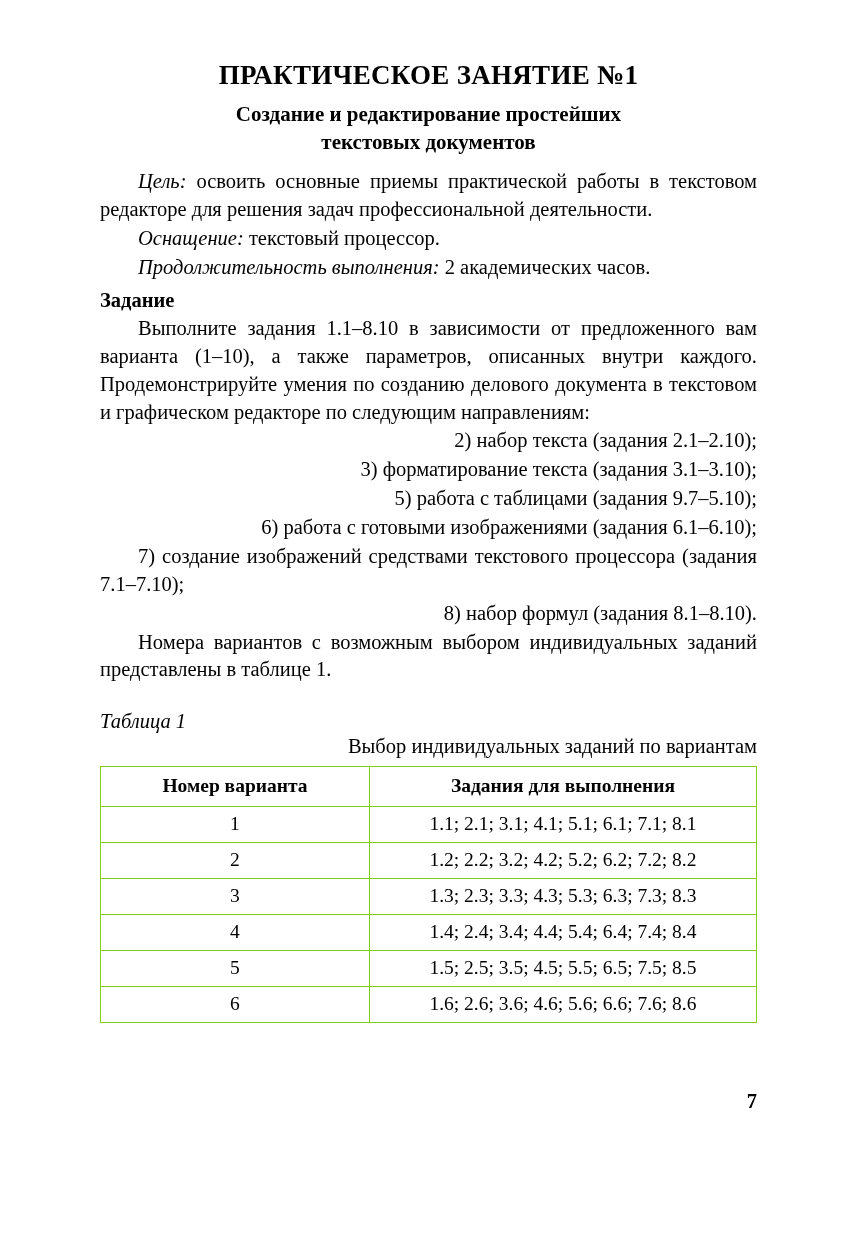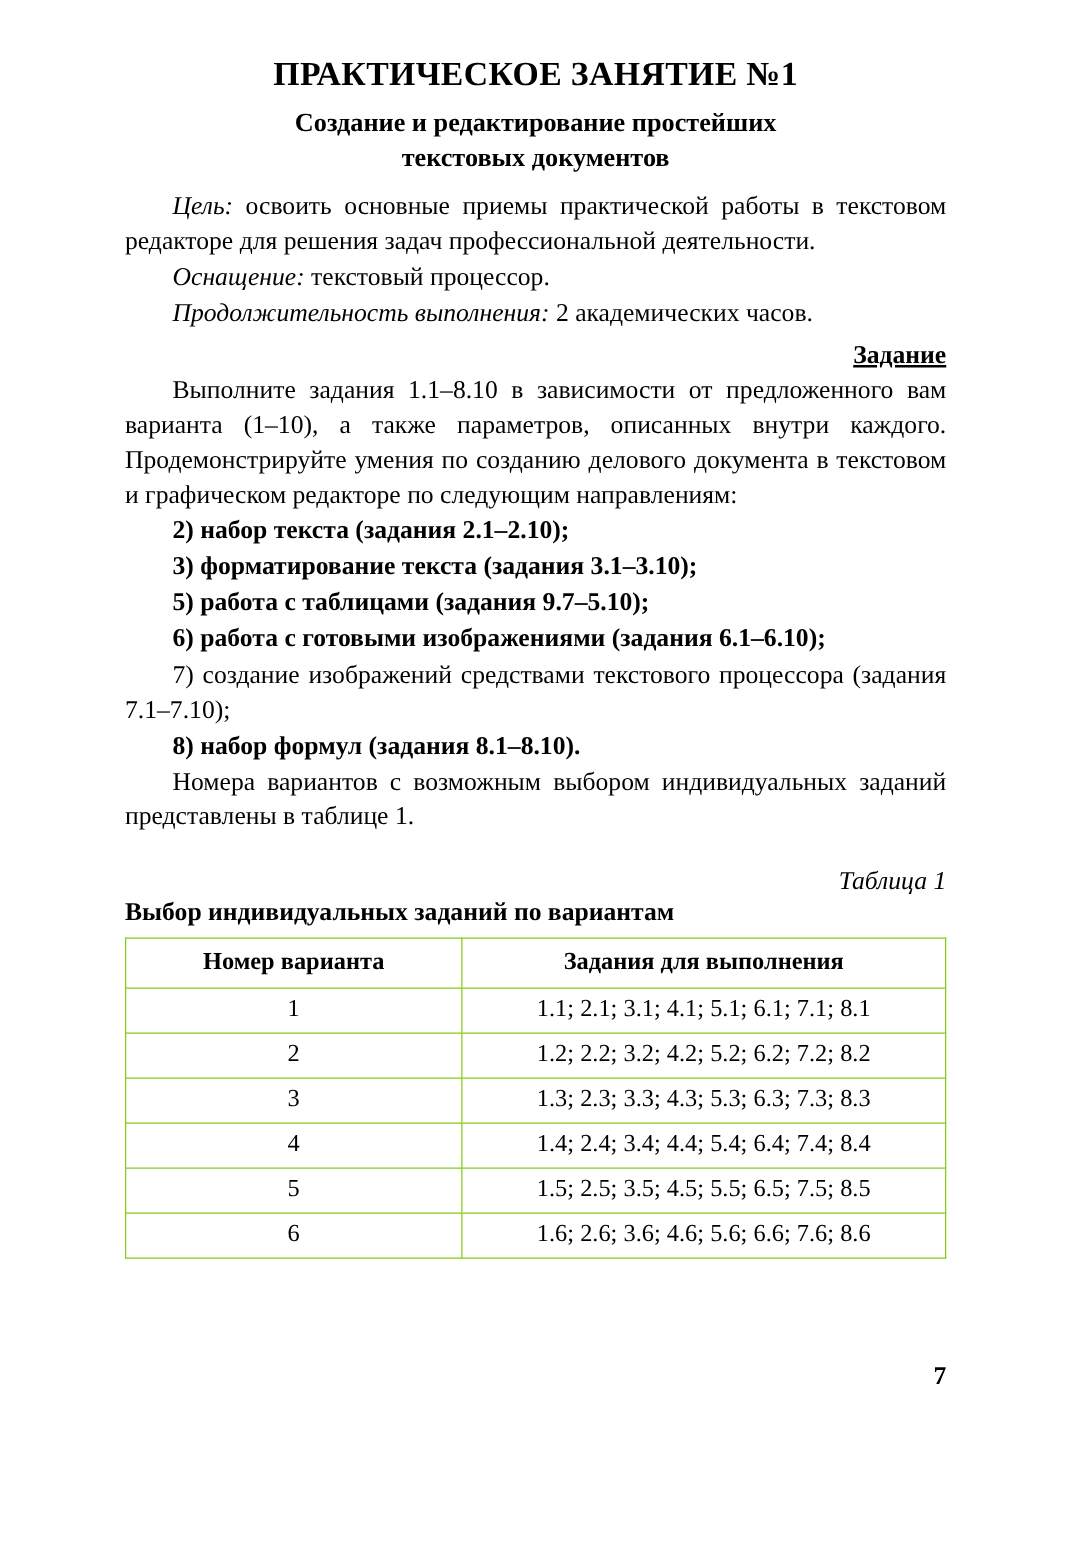--- a/index.html
+++ b/index.html
@@ -11,21 +11,21 @@
     height: 1241px;
     background: #ffffff;
     font-family: "Liberation Serif", serif;
     color: #000000;
   }
   .page {
     position: relative;
     width: 857px;
     height: 1175px;
     box-sizing: border-box;
-    padding: 44px 100px 40px 100px;
+    padding: 60px 100px 40px 100px;
   }
   .doc-title {
     text-align: center;
     font-weight: bold;
     font-size: 27px;
     letter-spacing: 0.3px;
     margin: 0 0 10px 0;
   }
   .doc-subtitle {
     text-align: center;
@@ -37,42 +37,40 @@
   }
   p.para {
     margin: 0 0 1px 0;
     font-size: 20.5px;
     line-height: 1.36;
     text-align: justify;
     text-indent: 38px;
     hyphens: manual;
   }
   p.para.nojust {
-    text-align: left;
-    font-weight: bold;
+    text-align: right;
   }
   .italic {
     font-style: italic;
   }
   .section-head {
-    text-align: right;
+    text-align: left;
     font-weight: bold;
     font-size: 20.5px;
     margin: 7px 0 3px 0;
-    text-decoration: underline;
   }
   .table-label {
-    text-align: right;
+    text-align: left;
     font-style: italic;
     font-size: 20.5px;
     margin: 26px 0 2px 0;
   }
   .table-title {
-    text-align: left;
-    font-weight: bold;
+    text-align: right;
+    font-weight: normal;
     font-size: 20.5px;
     margin: 0 0 8px 0;
   }
   table.data {
     border-collapse: collapse;
     width: 100%;
     font-size: 19.5px;
   }
   table.data th,
   table.data td {

